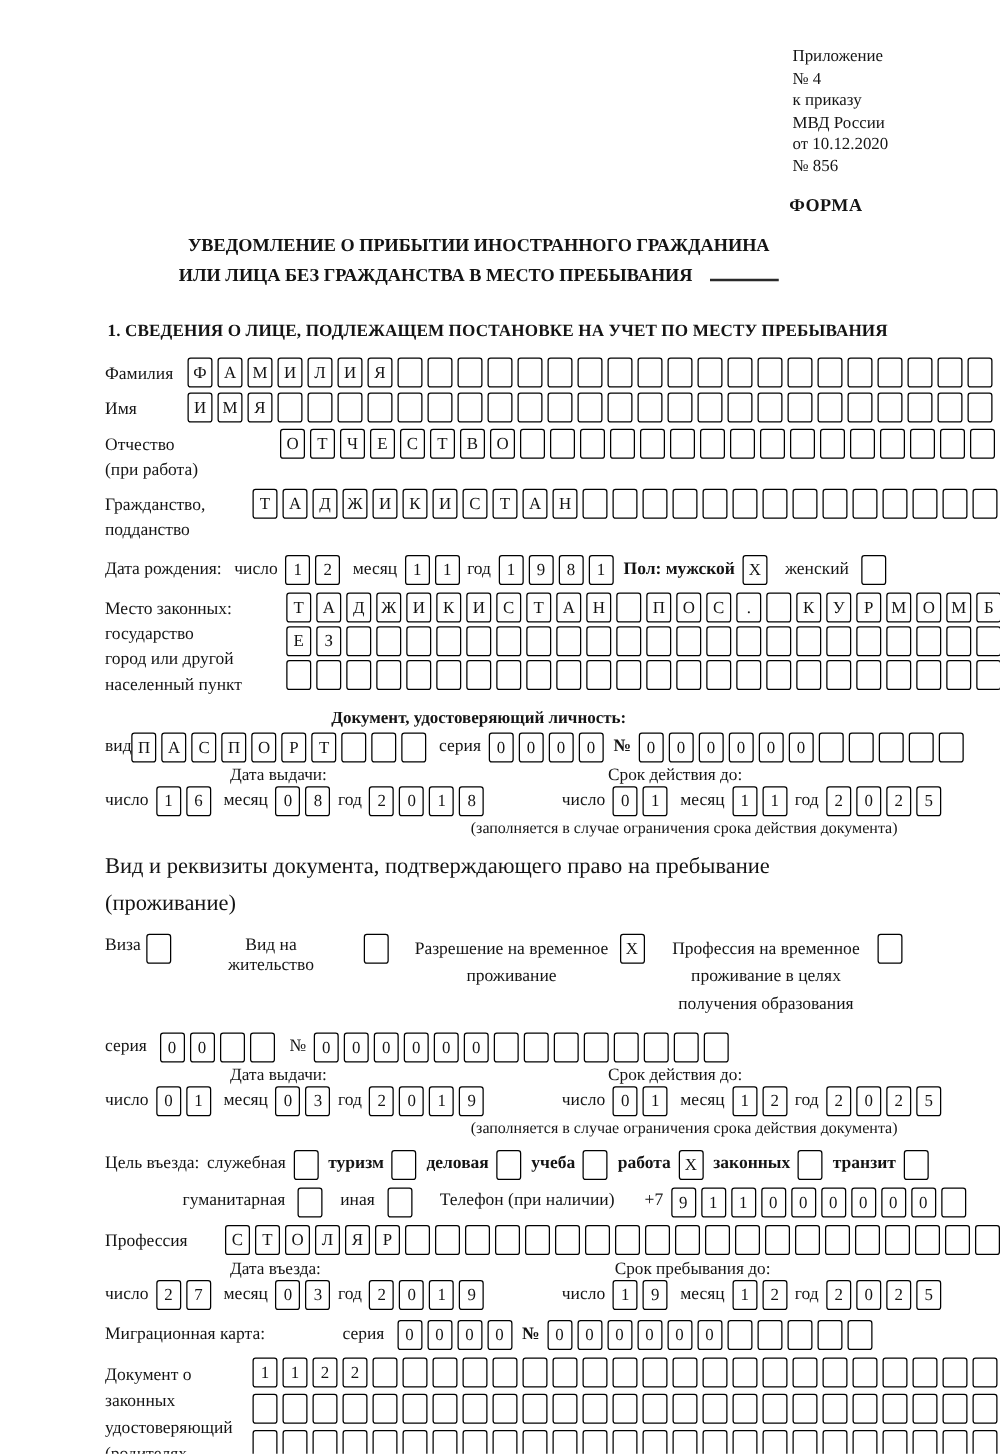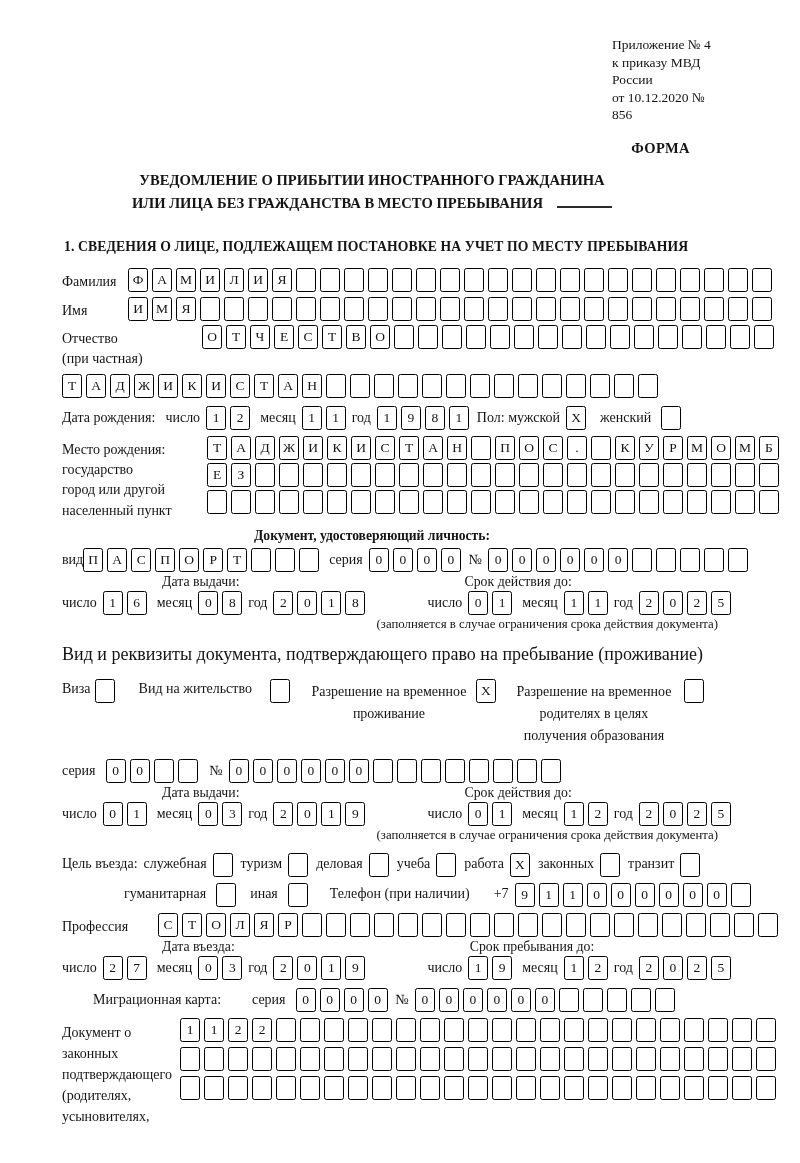--- a/index.html
+++ b/index.html
@@ -3,21 +3,21 @@
 <meta charset="utf-8">
 <style>
   * { box-sizing: border-box; }
   html,body { margin:0; padding:0; }
   body {
     width:800px; height:1163px; overflow:hidden;
     background:#ffffff; color:#141414;
     font-family:"Liberation Serif","DejaVu Serif",serif;
     font-size:14px;
   }
-  .page { position:relative; width:728px; height:1163px; padding:36px 6px 0 62px; }
+  .page { position:relative; width:728px; height:1163px; padding:36px 6px 0 84px; }
 
   
   .refblock { margin-left:550px; line-height:1.3; font-size:13.5px; }
   .refblock .ed { font-size:12.5px; margin-top:5px; line-height:1.35; }
   .forma { text-align:right; padding-right:32px; font-weight:bold; font-size:14.5px; letter-spacing:.4px; margin-top:16px; }
 
   .title { text-align:center; font-weight:bold; font-size:14.6px; line-height:1.6; margin-top:12px; margin-right:40px; }
   .uline { display:inline-block; width:55px; border-bottom:2.2px solid #2a2a2a; margin-left:14px; }
 
   .sec1 { font-weight:bold; font-size:13.7px; margin-top:24px; margin-left:2px; letter-spacing:.1px; }
@@ -30,21 +30,21 @@
     display:inline-flex; align-items:center; justify-content:center;
     font-size:13.5px; background:#fff;
   }
 
   .frow { display:flex; align-items:flex-start; margin-top:4px; }
   .flabel { flex:none; padding-top:4px; line-height:1.45; }
   .w66 { width:66px; } .w140 { width:140px; } .w118 { width:118px; } .w145 { width:145px; }
   .stack3 > .bxrow { margin-top:0; } .stack3 .bxrow + .bxrow { margin-top:3px; }
 
   .inlbl { padding-top:4px; white-space:nowrap; }
-  .mr6 { margin-right:6px; } .mr10 { margin-right:10px; } .ml8 { margin-left:8px; } .ml14 { margin-left:14px; }
+  .mr6 { margin-right:6px; } .mr10 { margin-right:10px; } .ml8 { margin-left:8px;font-weight:bold; } .ml14 { margin-left:14px; }
 
   .docheader { text-align:center; font-weight:bold; font-size:13.6px; margin-top:7px; margin-right:40px; }
 
   .dateheads { display:flex; margin-top:2px; font-size:13.8px; }
   .daterow { display:flex; align-items:flex-start; margin-top:1px; }
   .note { text-align:right; font-size:12.8px; margin-top:2px; padding-right:4px; }
 
   .intro { margin-top:8px; line-height:1.65; font-size:18px; }
 
   .optwrap { display:flex; align-items:flex-start; margin-top:8px; }
@@ -141,21 +141,21 @@
         <span class="bx"></span>
         <span class="bx"></span>
         <span class="bx"></span>
         <span class="bx"></span>
       </div>
   </div>
 
   <div class="frow">
     <div class="flabel w140">
       <div>Отчество</div>
-      <div>(при частная)</div>
+      <div>(при работа)</div>
     </div>
     <div class="bxrow">
         <span class="bx">О</span>
         <span class="bx">Т</span>
         <span class="bx">Ч</span>
         <span class="bx">Е</span>
         <span class="bx">С</span>
         <span class="bx">Т</span>
         <span class="bx">В</span>
         <span class="bx">О</span>
@@ -172,20 +172,24 @@
         <span class="bx"></span>
         <span class="bx"></span>
         <span class="bx"></span>
         <span class="bx"></span>
         <span class="bx"></span>
         <span class="bx"></span>
       </div>
   </div>
 
   <div class="frow">
+    <div class="flabel w118">
+      <div>Гражданство,</div>
+      <div>подданство</div>
+    </div>
     <div class="bxrow">
         <span class="bx">Т</span>
         <span class="bx">А</span>
         <span class="bx">Д</span>
         <span class="bx">Ж</span>
         <span class="bx">И</span>
         <span class="bx">К</span>
         <span class="bx">И</span>
         <span class="bx">С</span>
         <span class="bx">Т</span>
@@ -232,21 +236,21 @@
         <span class="bx">X</span>
       </div>
     <span class="inlbl mr10 ml14">женский</span>
     <div class="bxrow">
         <span class="bx"></span>
       </div>
   </div>
 
   <div class="frow" style="margin-top:6px;">
     <div class="flabel w145">
-      <div>Место рождения:</div>
+      <div>Место законных:</div>
       <div>государство</div>
       <div>город или другой</div>
       <div>населенный пункт</div>
     </div>
     <div class="stack3">
       <div class="bxrow">
           <span class="bx">Т</span>
           <span class="bx">А</span>
           <span class="bx">Д</span>
           <span class="bx">Ж</span>
@@ -417,21 +421,21 @@
         <span class="bx"></span>
       </div>
     <span class="optlbl" style="margin-left:24px;">Вид на жительство</span>
     <div class="bxrow chk" style="margin-left:18px;">
         <span class="bx"></span>
       </div>
     <div class="optlbl optlbl-c" style="width:158px;margin-left:20px;">Разрешение на временное проживание</div>
     <div class="bxrow chk" style="margin-left:8px;">
         <span class="bx">X</span>
       </div>
-    <div class="optlbl optlbl-c" style="width:168px;margin-left:14px;">Разрешение на временное родителях в целях получения образования</div>
+    <div class="optlbl optlbl-c" style="width:168px;margin-left:14px;">Профессия на временное проживание в целях получения образования</div>
     <div class="bxrow chk" style="margin-left:6px;">
         <span class="bx"></span>
       </div>
   </div>
 
   <div class="frow" style="margin-top:12px;">
     <span class="inlbl mr10">серия</span>
     <div class="bxrow">
         <span class="bx">0</span>
         <span class="bx">0</span>
@@ -621,21 +625,21 @@
       </div>
     <span class="inlbl mr6">год</span>
     <div class="bxrow">
         <span class="bx">2</span>
         <span class="bx">0</span>
         <span class="bx">2</span>
         <span class="bx">5</span>
       </div>
   </div>
 
-  <div class="frow" style="margin-top:8px;text-align:center;">
+  <div class="frow" style="margin-top:8px;">
     <span class="inlbl" style="width:190px;">Миграционная карта:</span>
     <span class="inlbl mr10">серия</span>
     <div class="bxrow">
         <span class="bx">0</span>
         <span class="bx">0</span>
         <span class="bx">0</span>
         <span class="bx">0</span>
       </div>
     <span class="inlbl mr6 ml8">№</span>
     <div class="bxrow">
@@ -650,21 +654,21 @@
         <span class="bx"></span>
         <span class="bx"></span>
         <span class="bx"></span>
       </div>
   </div>
 
   <div class="repwrap">
     <div class="replabel">
       <div>Документ о</div>
       <div>законных</div>
-      <div>подтверждающего</div>
+      <div>удостоверяющий</div>
       <div>(родителях,</div>
       <div>усыновителях,</div>
 
     </div>
     <div class="stack3">
       <div class="bxrow" style="margin-bottom:5px;">
           <span class="bx">1</span>
           <span class="bx">1</span>
           <span class="bx">2</span>
           <span class="bx">2</span>

